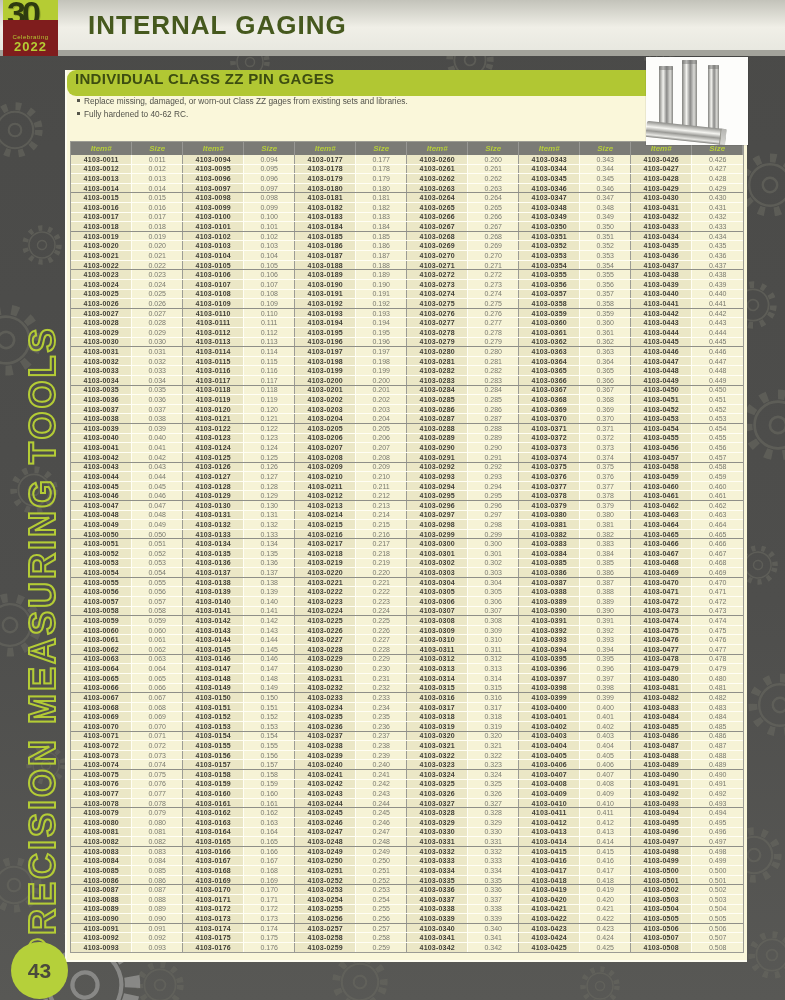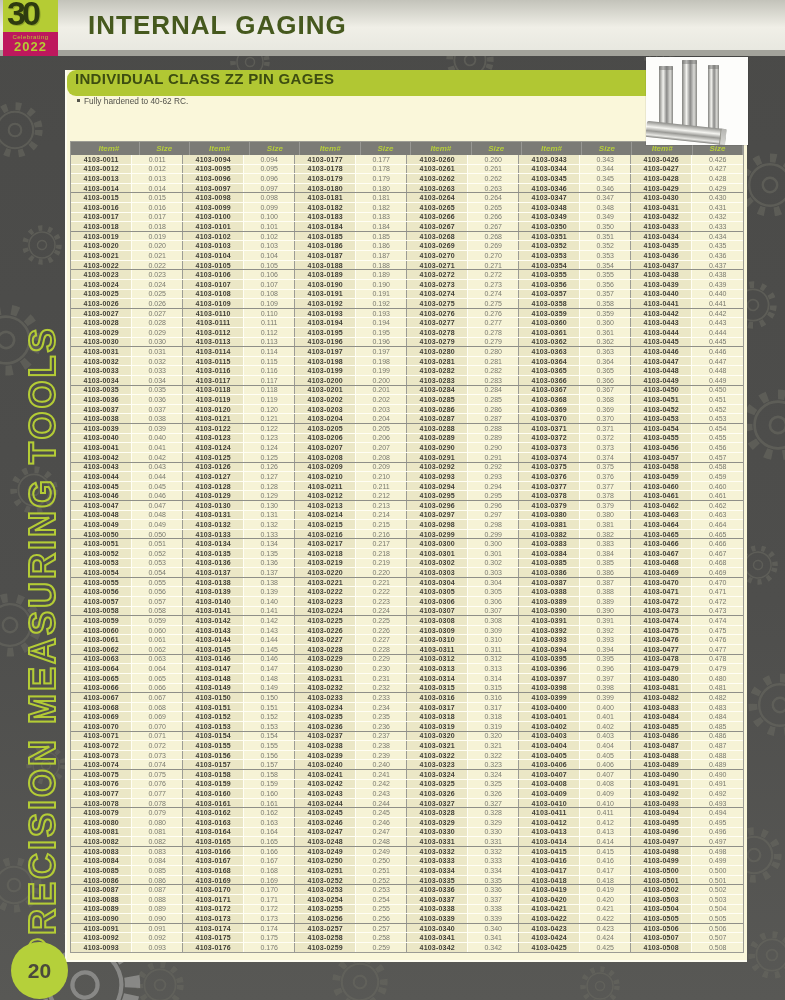--- a/index.html
+++ b/index.html
@@ -20,22 +20,22 @@
   }
   .logo{
     position:absolute;left:3px;top:0;width:55px;height:56px;background:#b5cc34;z-index:6;
     overflow:hidden;
   }
   .logo-num{
     position:absolute;left:4px;top:-6px;font-size:34px;font-weight:900;
     letter-spacing:-4px;color:#2e3a10;text-shadow:1px 1px 0 #8fa32a;
   }
   .logo-black{
-    position:absolute;left:0;right:0;bottom:0;height:22px;background:#be185d;
-    text-align:center;color:#b5cc34;line-height:1;padding-top:2px;margin-top:22px;
+    position:absolute;left:0;right:0;bottom:0;height:22px;background:#7f1d1d;
+    text-align:center;color:#b5cc34;line-height:1;padding-top:14px;margin-top:22px;
   }
   .logo-black .cap{font-size:6px;letter-spacing:.5px;}
   .logo-black .year{font-size:13px;font-weight:bold;letter-spacing:1px;}
   
   .bg-gears{position:absolute;left:0;top:0;z-index:0;}
   
   .vtext{
     position:absolute;left:22px;top:962px;width:580px;z-index:1;
     transform:rotate(-90deg);transform-origin:0 0;
     font-size:36px;font-weight:bold;letter-spacing:3px;white-space:nowrap;
@@ -84,21 +84,21 @@
   }
   .pin-h::after{
     content:"";position:absolute;right:0;top:0;bottom:0;width:5px;
     background:linear-gradient(180deg,#b5b5b1,#d8d8d4);border-left:1px solid #97978f;
   }
   
   .gtable{
     position:absolute;left:3px;right:3px;top:71px;bottom:7px;
     display:flex;flex-direction:column;border:1px solid #9c9c94;background:#fffef4;z-index:2;
   }
-  .thead{flex:0 0 13px;display:grid;grid-template-columns:repeat(6,62fr 51fr);background:#7b7b76;padding-left:8px;}
+  .thead{flex:0 0 13px;display:grid;grid-template-columns:repeat(6,62fr 51fr);background:#7b7b76;}
   .hcell{
     display:flex;align-items:center;justify-content:center;
     font-size:8px;font-weight:bold;font-style:italic;color:#b6ce3c;
     border-right:1px solid rgba(255,255,255,.22);
   }
   .tbody{flex:1 1 auto;display:flex;flex-direction:column;}
   .trow{flex:1 1 auto;display:grid;grid-template-columns:repeat(6,62fr 51fr);border-bottom:1px solid #fffef4;}
   .trow.group-end{border-bottom:1px solid #8f8f88;}
   .trow:last-child{border-bottom:none;}
   .cell{display:flex;align-items:center;justify-content:center;font-size:7px;overflow:hidden;line-height:1;}
@@ -153,30 +153,34 @@
   <div class="logo-num">30</div>
   <div class="logo-black">
     <div class="cap">Celebrating</div>
     <div class="year">2022</div>
   </div>
 </div>
 
 <div class="vtext">PRECISION MEASURING TOOLS</div>
 
 <div class="badge">
-  <span>20</span>
+  <span>43</span>
 </div>
 
 <div class="panel">
 
   <div class="section-bar">
     <span>INDIVIDUAL CLASS ZZ PIN GAGES</span>
   </div>
 
   <div class="bullets-left">
+    <div class="bullet-row">
+      <span class="bullet-sq"></span>
+      <span>Replace missing, damaged, or worn-out Class ZZ gages from existing sets and libraries.</span>
+    </div>
     <div class="bullet-row">
       <span class="bullet-sq"></span>
       <span>Fully hardened to 40-62 RC.</span>
     </div>
   </div>
 
 
   <div class="photo">
     <div class="pin pin1"></div>
     <div class="pin pin2"></div>

